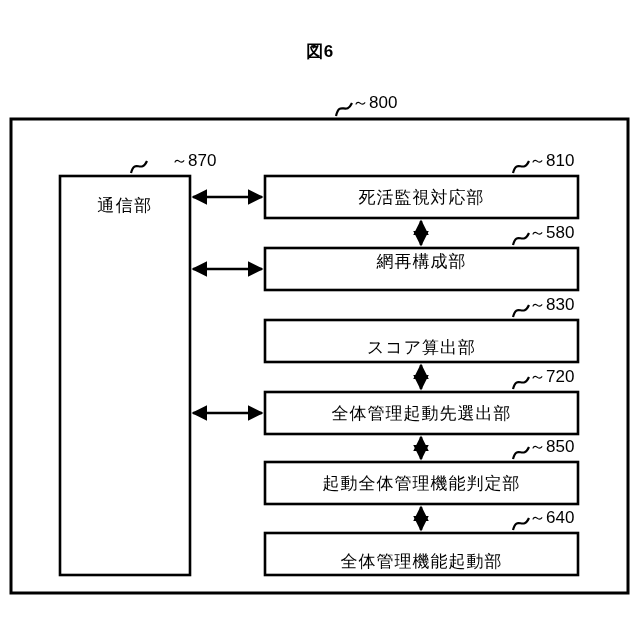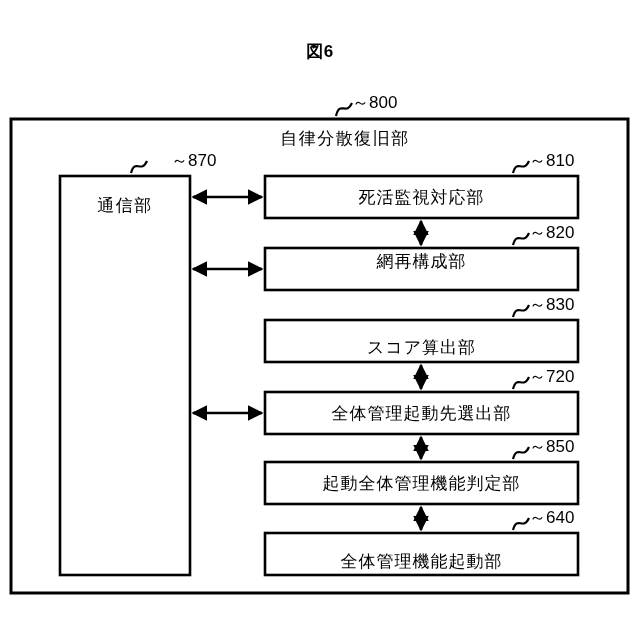--- a/index.html
+++ b/index.html
@@ -114,33 +114,32 @@
     <line x1="193" y1="197" x2="262" y2="197" stroke="#000" stroke-width="2.6" marker-start="url(#arrowStart)" marker-end="url(#arrowEnd)"></line>
     <line x1="193" y1="269" x2="262" y2="269" stroke="#000" stroke-width="2.6" marker-start="url(#arrowStart)" marker-end="url(#arrowEnd)"></line>
     <line x1="193" y1="413" x2="262" y2="413" stroke="#000" stroke-width="2.6" marker-start="url(#arrowStart)" marker-end="url(#arrowEnd)"></line>
 
     <line x1="421" y1="221" x2="421" y2="245" stroke="#000" stroke-width="2.6" marker-start="url(#arrowStart)" marker-end="url(#arrowEnd)"></line>
     <line x1="421" y1="365" x2="421" y2="389" stroke="#000" stroke-width="2.6" marker-start="url(#arrowStart)" marker-end="url(#arrowEnd)"></line>
     <line x1="421" y1="437" x2="421" y2="459" stroke="#000" stroke-width="2.6" marker-start="url(#arrowStart)" marker-end="url(#arrowEnd)"></line>
     <line x1="421" y1="507" x2="421" y2="530" stroke="#000" stroke-width="2.6" marker-start="url(#arrowStart)" marker-end="url(#arrowEnd)"></line>
   </svg>
 
-  <div id="outer-title">自律分散復旧部</div>
 
   <div class="ref-num" style="left:352px; top:91px;">～800</div>
 
   <div class="box-label" id="comm-label">通信部</div>
 
   <div class="ref-num" style="left:147px; top:149px;margin-left:24px;">～870</div>
 
   <div class="box-label" style="left:265px; top:176px; width:313px; height:42px;">死活監視対応部</div>
   <div class="ref-num" style="left:529px; top:149px;">～810</div>
 
   <div class="box-label" style="left:265px; top:248px; width:313px; height:26px;">網再構成部</div>
-  <div class="ref-num" style="left:529px; top:221px;">～820</div>
+  <div class="ref-num" style="left:529px; top:221px;">～580</div>
 
   <div class="box-label" style="left:265px; top:320px; width:313px; height:54px;">スコア算出部</div>
   <div class="ref-num" style="left:529px; top:293px;">～830</div>
 
   <div class="box-label" style="left:265px; top:392px; width:313px; height:42px;">全体管理起動先選出部</div>
   <div class="ref-num" style="left:529px; top:365px;">～720</div>
 
   <div class="box-label" style="left:265px; top:462px; width:313px; height:42px;">起動全体管理機能判定部</div>
   <div class="ref-num" style="left:529px; top:435px;">～850</div>
 

